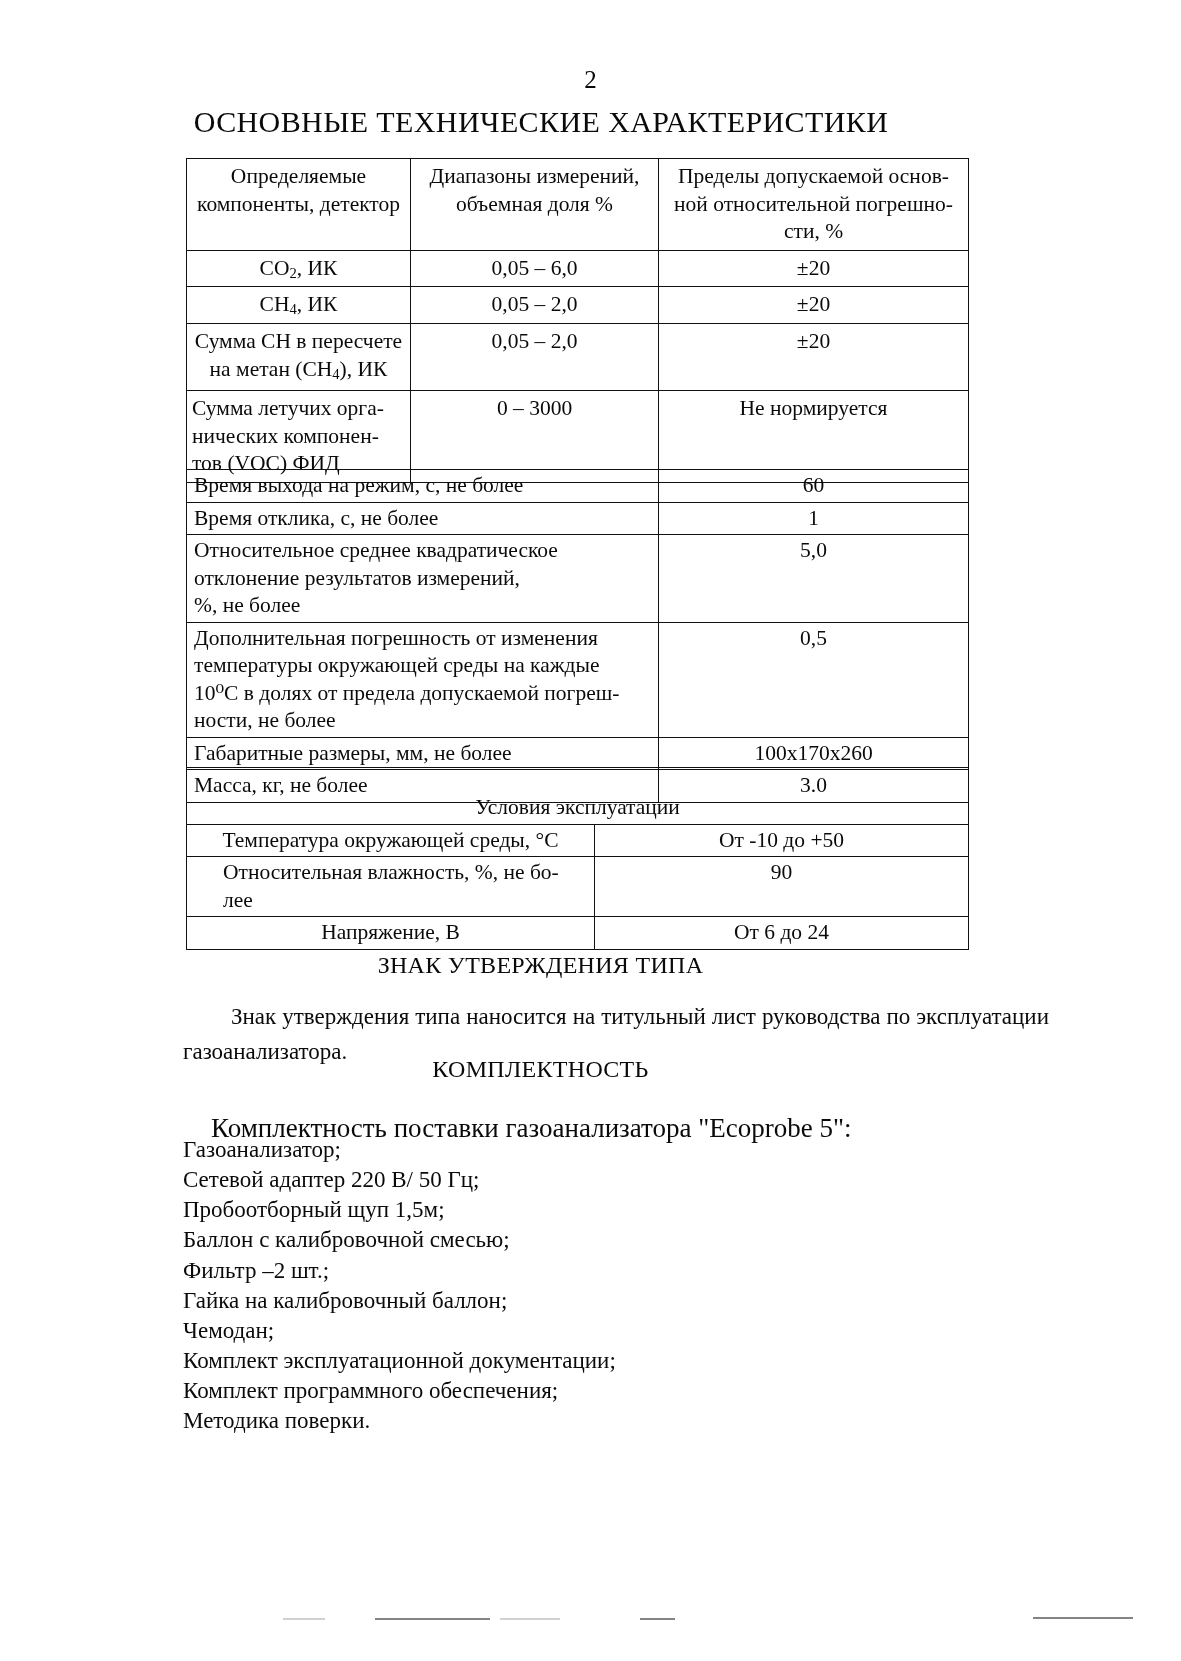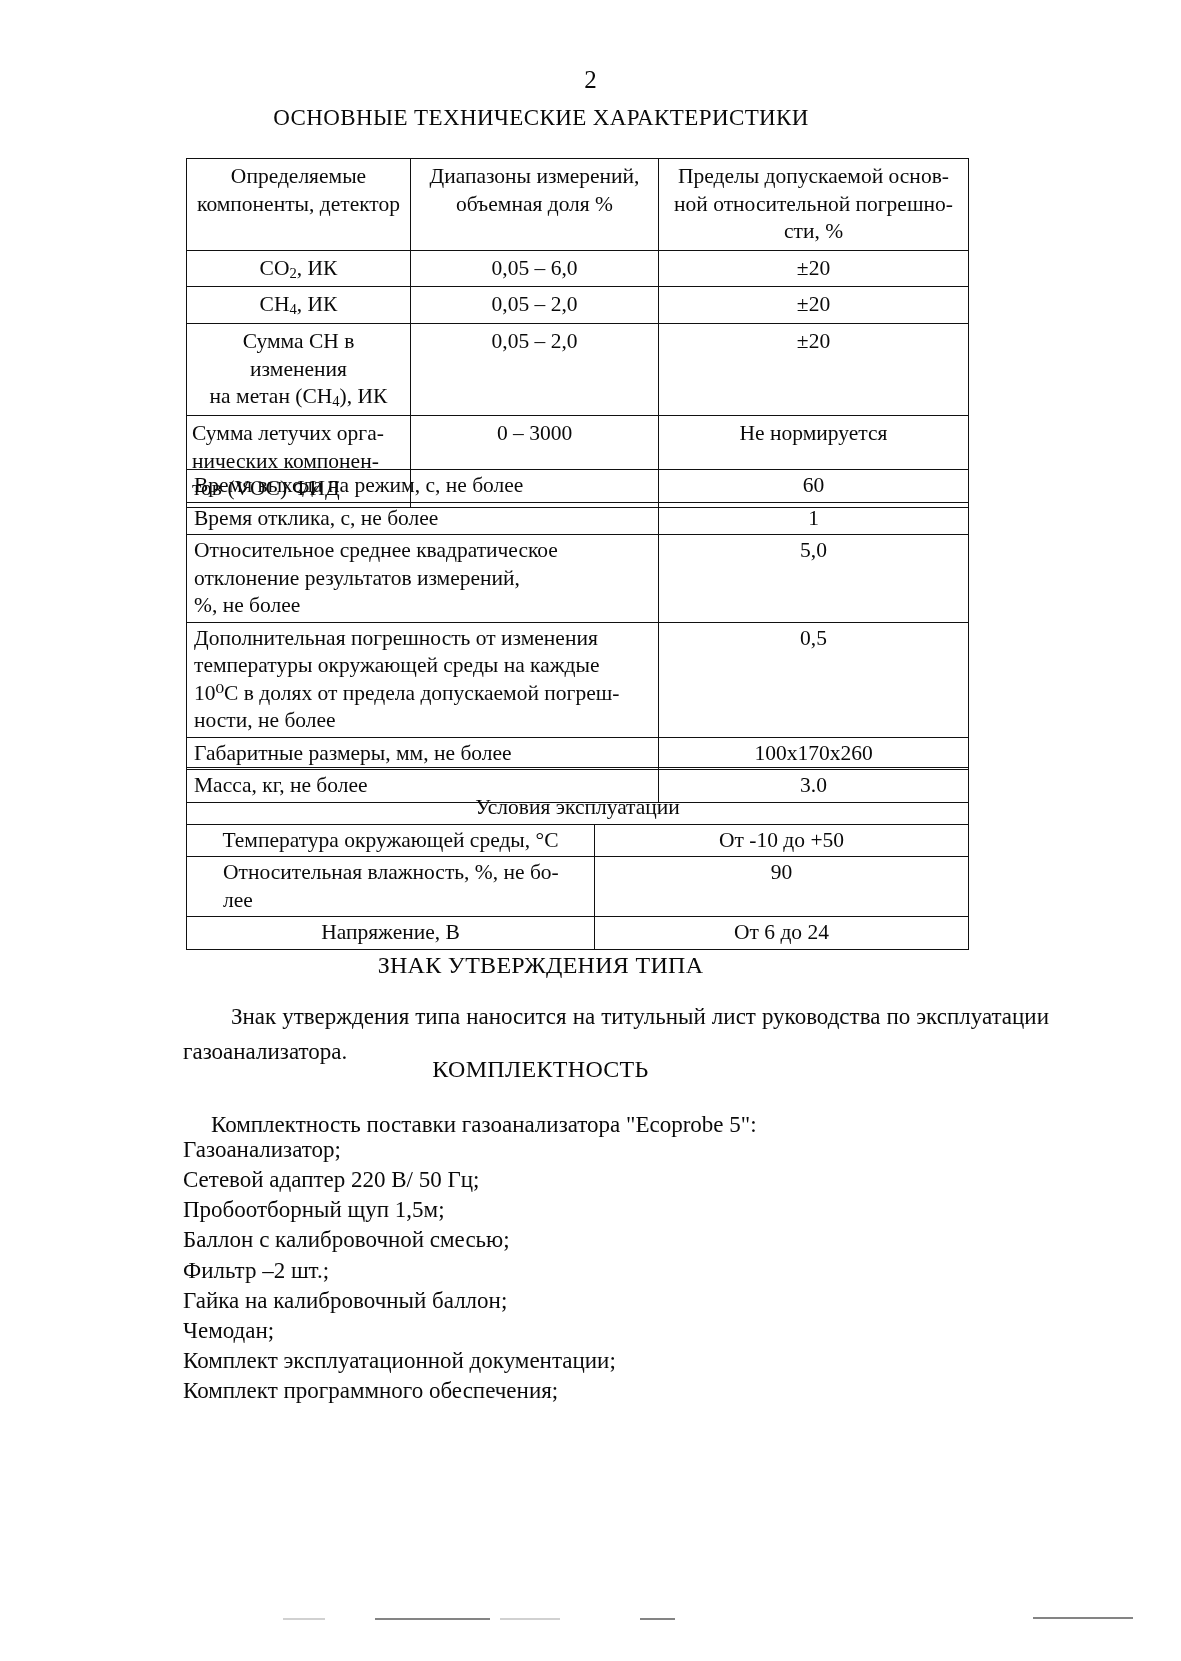--- a/index.html
+++ b/index.html
@@ -34,21 +34,21 @@
     font-size: 25px;
     letter-spacing: .2px;
   }
 
   .doc-title {
     position: absolute;
     top: 105px;
     left: 0;
     width: 1082px;
     text-align: center;
-    font-size: 23px;
+    font-size: 30px;
     letter-spacing: .4px;
   }
 
   
   table.doc-table {
     position: absolute;
     border-collapse: collapse;
     font-size: 21.5px;
     line-height: 1.28;
     table-layout: fixed;
@@ -114,21 +114,21 @@
     line-height: 1.5;
     text-align: justify;
     text-indent: 48px;
   }
   #para-approval { top: 1000px; }
 
   .list-intro {
     position: absolute;
     left: 183px;
     width: 866px;
-    font-size: 23px;
+    font-size: 27px;
     line-height: 1.5;
     text-indent: 28px;
   }
   #completeness-intro { top: 1108px; }
 
   #completeness-list {
     position: absolute;
     left: 183px;
     top: 1135px;
     width: 700px;
@@ -183,21 +183,21 @@
       </tr>
 
       <tr>
         <td class="c"><span>CH</span><sub>4</sub><span>, ИК</span></td>
         <td class="c">0,05 – 2,0</td>
         <td class="c">±20</td>
       </tr>
 
       <tr>
         <td class="c" style="height:58px">
-          <span>Сумма СН в изменения</span><br>
+          <span>Сумма СН в пересчете</span><br>
           <span>на метан (CH</span><sub>4</sub><span>), ИК</span>
         </td>
         <td class="c vb">0,05 – 2,0</td>
         <td class="c vb">±20</td>
       </tr>
 
 
       <tr>
         <td class="l nowrapish" style="height:82px">Сумма летучих орга-
 нических компонен-
@@ -282,20 +282,21 @@
   <ul id="completeness-list">
     <li>Газоанализатор;</li>
     <li>Сетевой адаптер 220 В/ 50 Гц;</li>
     <li>Пробоотборный щуп 1,5м;</li>
     <li>Баллон с калибровочной смесью;</li>
     <li>Фильтр –2 шт.;</li>
     <li>Гайка на калибровочный баллон;</li>
     <li>Чемодан;</li>
     <li>Комплект эксплуатационной документации;</li>
     <li>Комплект программного обеспечения;</li>
+    <li>Методика поверки.</li>
   </ul>
 
   <div class="scan-artifact" style="left:283px; top:1618px; width:42px;"></div>
   <div class="scan-artifact dark" style="left:375px; top:1618px; width:115px;"></div>
   <div class="scan-artifact" style="left:500px; top:1618px; width:60px;"></div>
   <div class="scan-artifact dark" style="left:640px; top:1618px; width:35px;"></div>
   <div class="scan-artifact dark" style="left:1033px; top:1617px; width:100px;"></div>
 
 </div>
 

